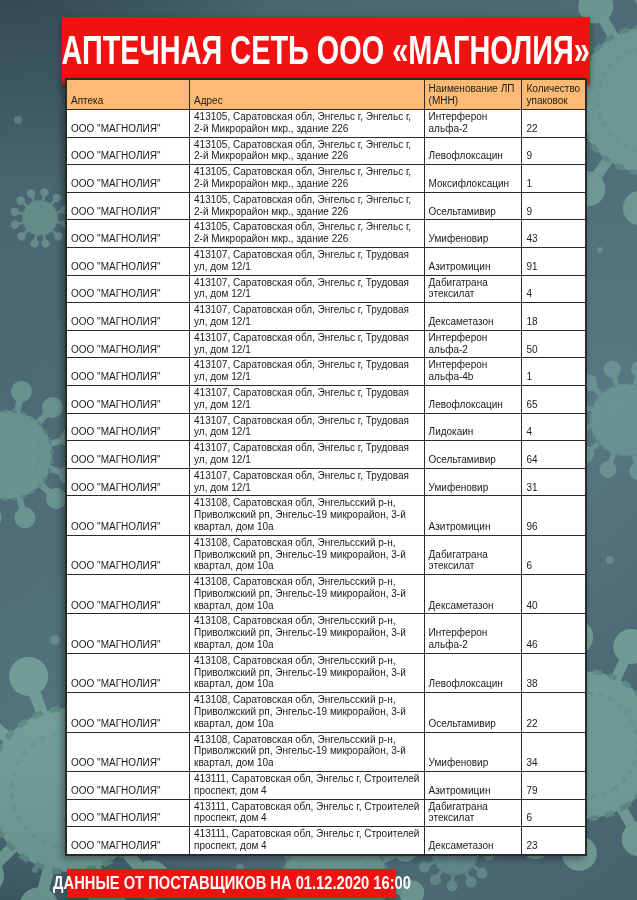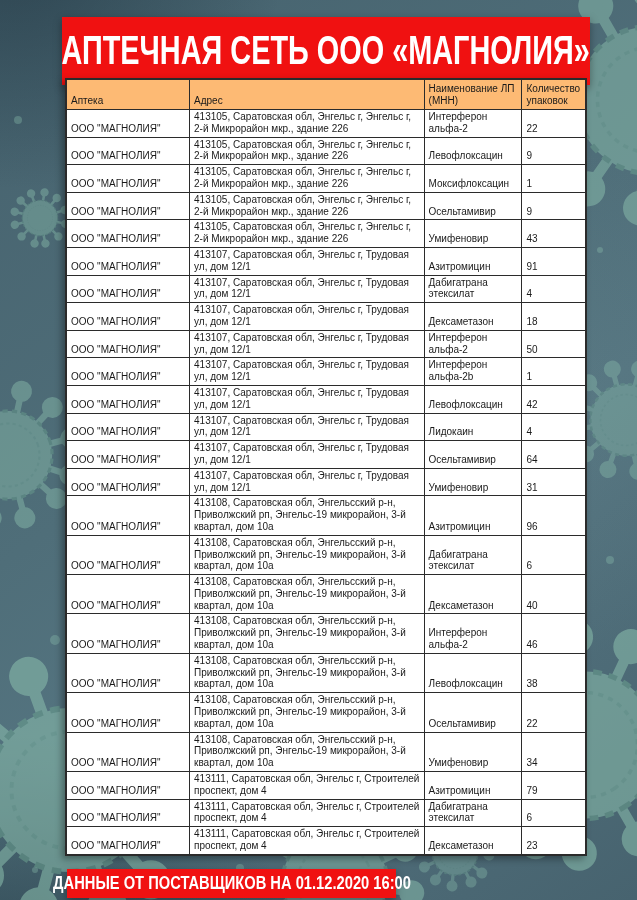--- a/index.html
+++ b/index.html
@@ -188,28 +188,28 @@
         </tr>
         <tr>
           <td>ООО "МАГНОЛИЯ"</td>
           <td>413107, Саратовская обл, Энгельс г, Трудовая ул, дом 12/1</td>
           <td>Интерферон альфа-2</td>
           <td class="qty">50</td>
         </tr>
         <tr>
           <td>ООО "МАГНОЛИЯ"</td>
           <td>413107, Саратовская обл, Энгельс г, Трудовая ул, дом 12/1</td>
-          <td>Интерферон альфа-2b</td>
+          <td>Интерферон альфа-4b</td>
           <td class="qty">1</td>
         </tr>
         <tr>
           <td>ООО "МАГНОЛИЯ"</td>
           <td>413107, Саратовская обл, Энгельс г, Трудовая ул, дом 12/1</td>
           <td>Левофлоксацин</td>
-          <td class="qty">42</td>
+          <td class="qty">65</td>
         </tr>
         <tr>
           <td>ООО "МАГНОЛИЯ"</td>
           <td>413107, Саратовская обл, Энгельс г, Трудовая ул, дом 12/1</td>
           <td>Лидокаин</td>
           <td class="qty">4</td>
         </tr>
         <tr>
           <td>ООО "МАГНОЛИЯ"</td>
           <td>413107, Саратовская обл, Энгельс г, Трудовая ул, дом 12/1</td>

